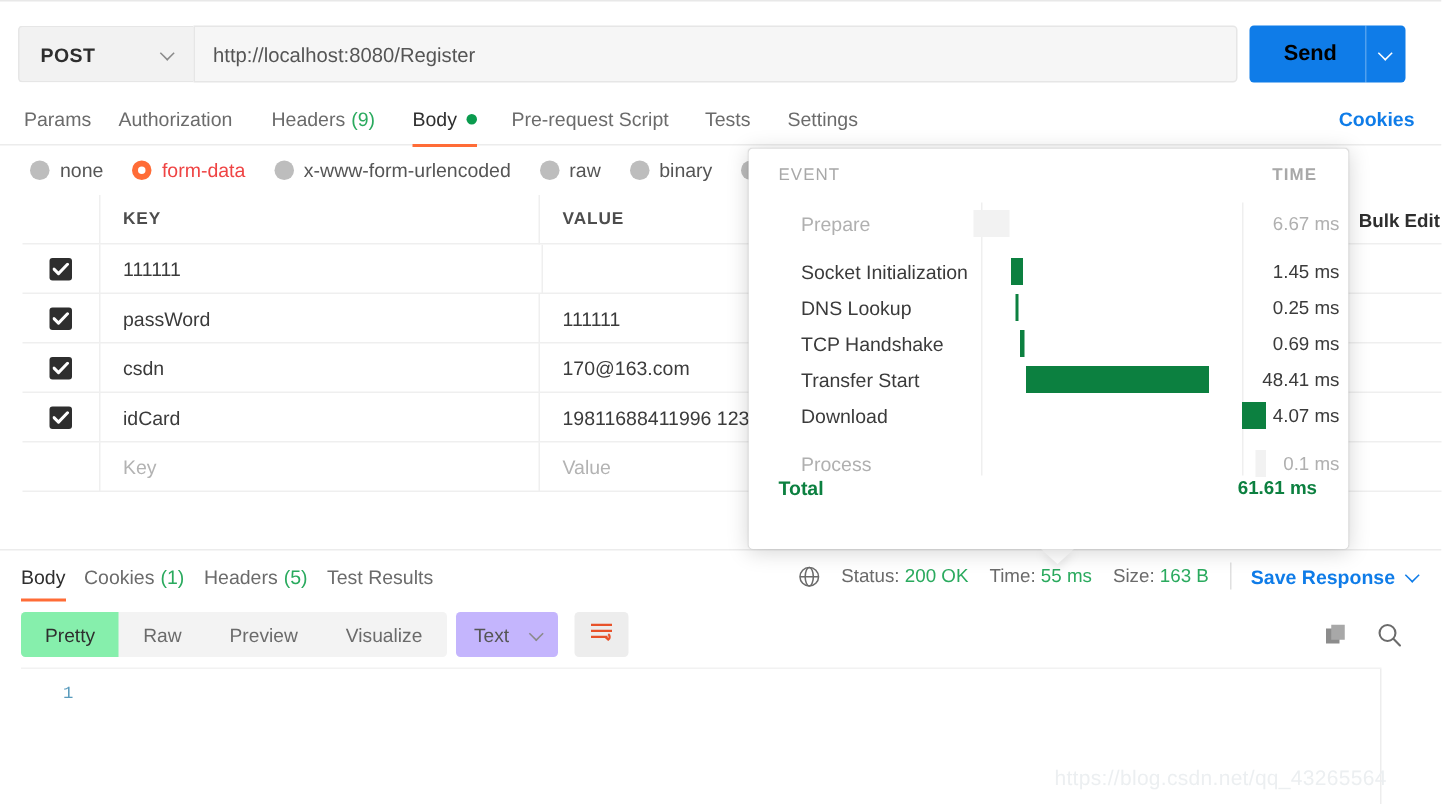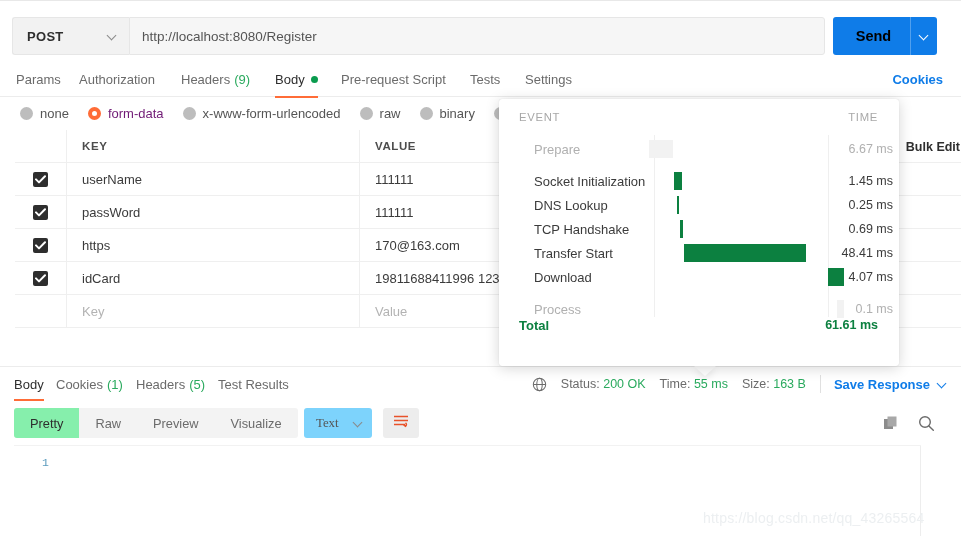--- a/index.html
+++ b/index.html
@@ -75,21 +75,21 @@
   }
 
   
   .body-types {
     position: absolute; left: 0; top: 97px; width: 961px; height: 33px;
     display: flex; align-items: center; padding-left: 20px;
   }
   .radio-item { display: flex; align-items: center; margin-right: 19px; cursor: pointer; font-size: 13px; color: #555; white-space: nowrap;}
   .rdo { width: 13px; height: 13px; border-radius: 50%; background: #bdbdbd; margin-right: 7px; flex:none;}
   .radio-item.sel .rdo { background: #fff; border: 4px solid #ff6c37; width:13px; height:13px;}
-  .radio-item.sel { color: #701a75; }
+  .radio-item.sel { color: #ef4444; }
 
   
   .kv-table { position: absolute; left: 15px; top: 130px; width: 961px; }
   .kv-row { display: flex; height: 33px; border-bottom: 1px solid #efefef; align-items: center; }
   .kv-row.head { background: #fff; }
   .c-check { width: 52px; height: 33px; border-right: 1px solid #efefef; display:flex; align-items:center; justify-content:center; flex:none;}
   .c-key { width: 293px; height: 33px; border-right: 1px solid #efefef; display:flex; align-items:center; padding-left: 15px; flex:none;}
   .c-val { width: 295px; height: 33px; border-right: 1px solid #efefef; display:flex; align-items:center; padding-left: 15px; flex:none;}
   .c-desc { flex: 1; height: 33px; display:flex; align-items:center; padding-left: 15px;}
   .th { font-size: 11.5px; font-weight: bold; color: #4d4d4d; letter-spacing: .6px;}
@@ -123,23 +123,23 @@
   .meta-val { color: #2aaa5e; }
   .vbar { width: 1px; height: 18px; background: #e0e0e0; margin-right: 13px;}
   .save-resp { color: #0f7ce8; font-weight: bold; font-size: 13px; display:flex; align-items:center; gap:8px; cursor:pointer;}
 
   
   .resp-toolbar { position: absolute; left: 0; top: 401px; width: 961px; height: 44px; }
   .seg { position:absolute; left: 14px; top: 7px; height: 30px; display:flex; background:#f3f3f3; border-radius:3px; overflow:hidden;}
   .seg div { padding: 0 16px; display:flex; align-items:center; font-size: 12.8px; color: #6b6b6b; cursor:pointer;}
   .seg div.on { background: #86efac; color: #2e2e2e; }
   .fmt-sel {
-    position:absolute; left: 304px; top: 7px; height: 30px; width: 68px; background:#7dd3fc;
+    position:absolute; left: 304px; top: 7px; height: 30px; width: 68px; background:#c4b5fd;
     border-radius:3px; display:flex; align-items:center; justify-content:space-between;
-    padding: 0 9px 0 12px; font-size:12.8px; color:#555; cursor:pointer;font-family:Liberation Serif, serif;
+    padding: 0 9px 0 12px; font-size:12.8px; color:#555; cursor:pointer;
   }
   .wrap-btn {
     position:absolute; left: 383px; top: 7px; height: 30px; width: 36px; background:#ededed;
     border-radius:3px; display:flex; align-items:center; justify-content:center; cursor:pointer;
   }
   .tb-icons { position:absolute; right: 26px; top: 7px; height: 30px; display:flex; align-items:center; gap: 18px;}
   .tb-icons .ic { cursor:pointer; display:flex; }
 
   
   .code-area { position:absolute; left: 14px; top: 445px; width: 907px; height: 90px; border-top: 1px solid #f2f2f2;}
@@ -159,21 +159,21 @@
     box-shadow: 0 2px 14px rgba(0,0,0,.17), 0 0 1px rgba(0,0,0,.18);
   }
   .popup-arrow {
     position:absolute; left: 694px; top: 366px; width: 0; height: 0;
     border-left: 11px solid transparent; border-right: 11px solid transparent;
     border-top: 10px solid #ffffff;
     filter: drop-shadow(0 3px 3px rgba(0,0,0,.09));
   }
   .pp-head { position:absolute; left: 0; top: 12px; width: 400px; height: 20px; }
   .pp-head .ev { position:absolute; left: 20px; font-size: 11.3px; color: #a8a8a8; letter-spacing: .7px; font-weight:normal;}
-  .pp-head .tm { position:absolute; right: 21px; font-size: 11.3px; color: #a8a8a8; letter-spacing: .7px; font-weight:normal;text-align:center;}
+  .pp-head .tm { position:absolute; right: 21px; font-size: 11.3px; color: #a8a8a8; letter-spacing: .7px; font-weight:bold;text-align:center;}
 
   .chart-region { position:absolute; left: 155px; top: 36px; width: 175px; height: 182px; }
   .chart-line { position:absolute; top: 0; width: 1px; height: 182px; background: #efefef; }
 
   .pp-row { position:absolute; left: 15px; width: 400px; height: 24px; display:flex; align-items:center;}
   .pp-row .name { position:absolute; left: 20px; font-size: 13px; color: #3b3b3b; white-space:nowrap;}
   .pp-row .time { position:absolute; right: 21px; font-size: 12.5px; color: #3b3b3b; white-space:nowrap;}
   .pp-row.muted .name, .pp-row.muted .time { color: #b0b0b0; }
   .bar { position:absolute; height: 18px; background: #0c8040; }
   .bar.grey { background: #f2f2f2; }
@@ -271,23 +271,20 @@
     </div>
 
     <div class="kv-row">
       <div class="c-check">
           <span class="cb">
             <svg width="11" height="9" viewBox="0 0 11 9">
               <path d="M1 4.4L4 7.4L10 1.2" stroke="#fff" stroke-width="2" fill="none" stroke-linecap="round" stroke-linejoin="round"></path>
             </svg>
           </span>
         </div>
-      <div class="c-key">
-          <span class="td">userName</span>
-        </div>
       <div class="c-val">
           <span class="td">111111</span>
         </div>
       <div class="c-desc"></div>
     </div>
 
     <div class="kv-row">
       <div class="c-check">
           <span class="cb">
             <svg width="11" height="9" viewBox="0 0 11 9">
@@ -306,21 +303,21 @@
 
     <div class="kv-row">
       <div class="c-check">
           <span class="cb">
             <svg width="11" height="9" viewBox="0 0 11 9">
               <path d="M1 4.4L4 7.4L10 1.2" stroke="#fff" stroke-width="2" fill="none" stroke-linecap="round" stroke-linejoin="round"></path>
             </svg>
           </span>
         </div>
       <div class="c-key">
-          <span class="td">https</span>
+          <span class="td">csdn</span>
         </div>
       <div class="c-val">
           <span class="td">170@163.com</span>
         </div>
       <div class="c-desc"></div>
     </div>
 
     <div class="kv-row">
       <div class="c-check">
           <span class="cb">

